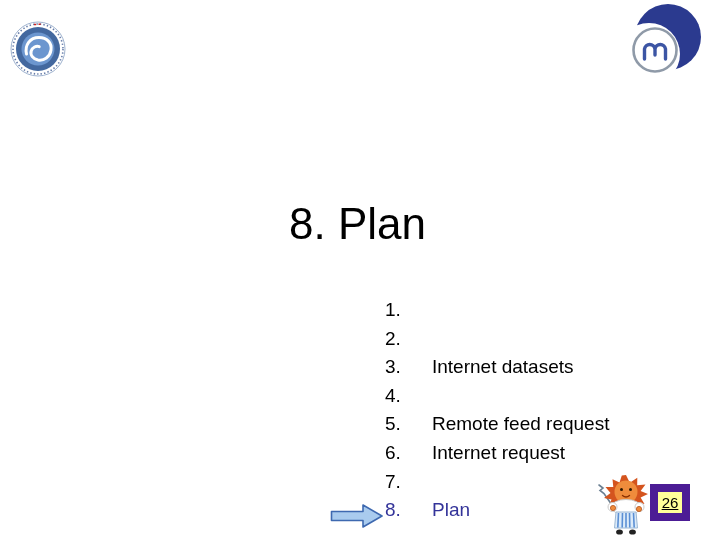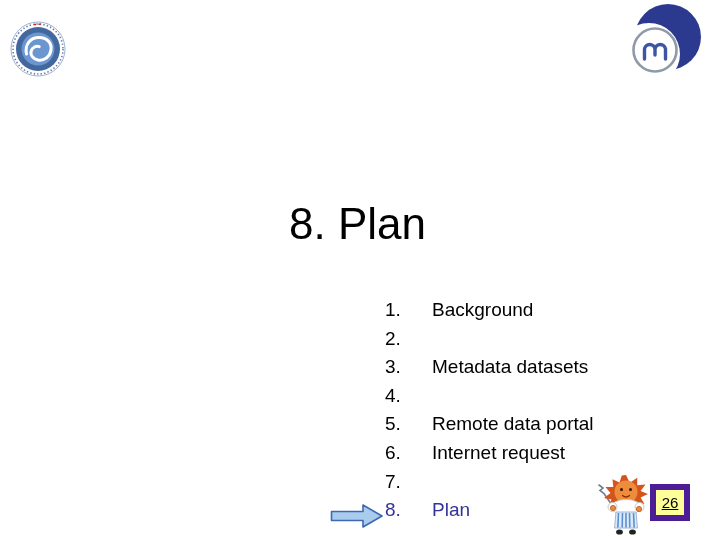--- a/index.html
+++ b/index.html
@@ -79,21 +79,21 @@
   }
 
   .pagebox {
     position: absolute;
     left: 650px;
     top: 484px;
     width: 40px;
     height: 37px;
     box-sizing: border-box;
     background: #FFFF99;
-    border: 6px solid #4c1d95;
+    border: 8px solid #4c1d95;
     display: flex;
     align-items: center;
     justify-content: center;
     font-size: 15px;
     color: #000000;
     text-decoration: underline;
   }
 </style>
 </head>
 <body>
@@ -114,35 +114,34 @@
     <circle cx="22" cy="50" r="31" fill="#ffffff"></circle>
     <circle cx="28" cy="46" r="21.5" fill="#ffffff" stroke="#8f9aa8" stroke-width="2.6"></circle>
     <path d="M17.5 55 L17.5 45 A 5.3 5.3 0 0 1 28 45 L28 51 M28 45 A 5.3 5.3 0 0 1 38.5 45 L38.5 55" fill="none" stroke="#3C55A4" stroke-width="3.4" stroke-linecap="round"></path>
   </svg>
 
   <div class="title">8. Plan</div>
 
   <div class="toc">
     <div class="toc-row">
       <span class="toc-num">1.</span>
-      <span class="toc-label">Background</span>
     </div>
     <div class="toc-row">
       <span class="toc-num">2.</span>
     </div>
     <div class="toc-row">
       <span class="toc-num">3.</span>
-      <span class="toc-label">Metadata datasets</span>
+      <span class="toc-label">Internet datasets</span>
     </div>
     <div class="toc-row">
       <span class="toc-num">4.</span>
     </div>
     <div class="toc-row">
       <span class="toc-num">5.</span>
-      <span class="toc-label">Remote data portal</span>
+      <span class="toc-label">Remote feed request</span>
     </div>
     <div class="toc-row">
       <span class="toc-num">6.</span>
       <span class="toc-label">Internet request</span>
     </div>
     <div class="toc-row">
       <span class="toc-num">7.</span>
     </div>
     <div class="toc-row active">
       <span class="toc-num">8.</span>

